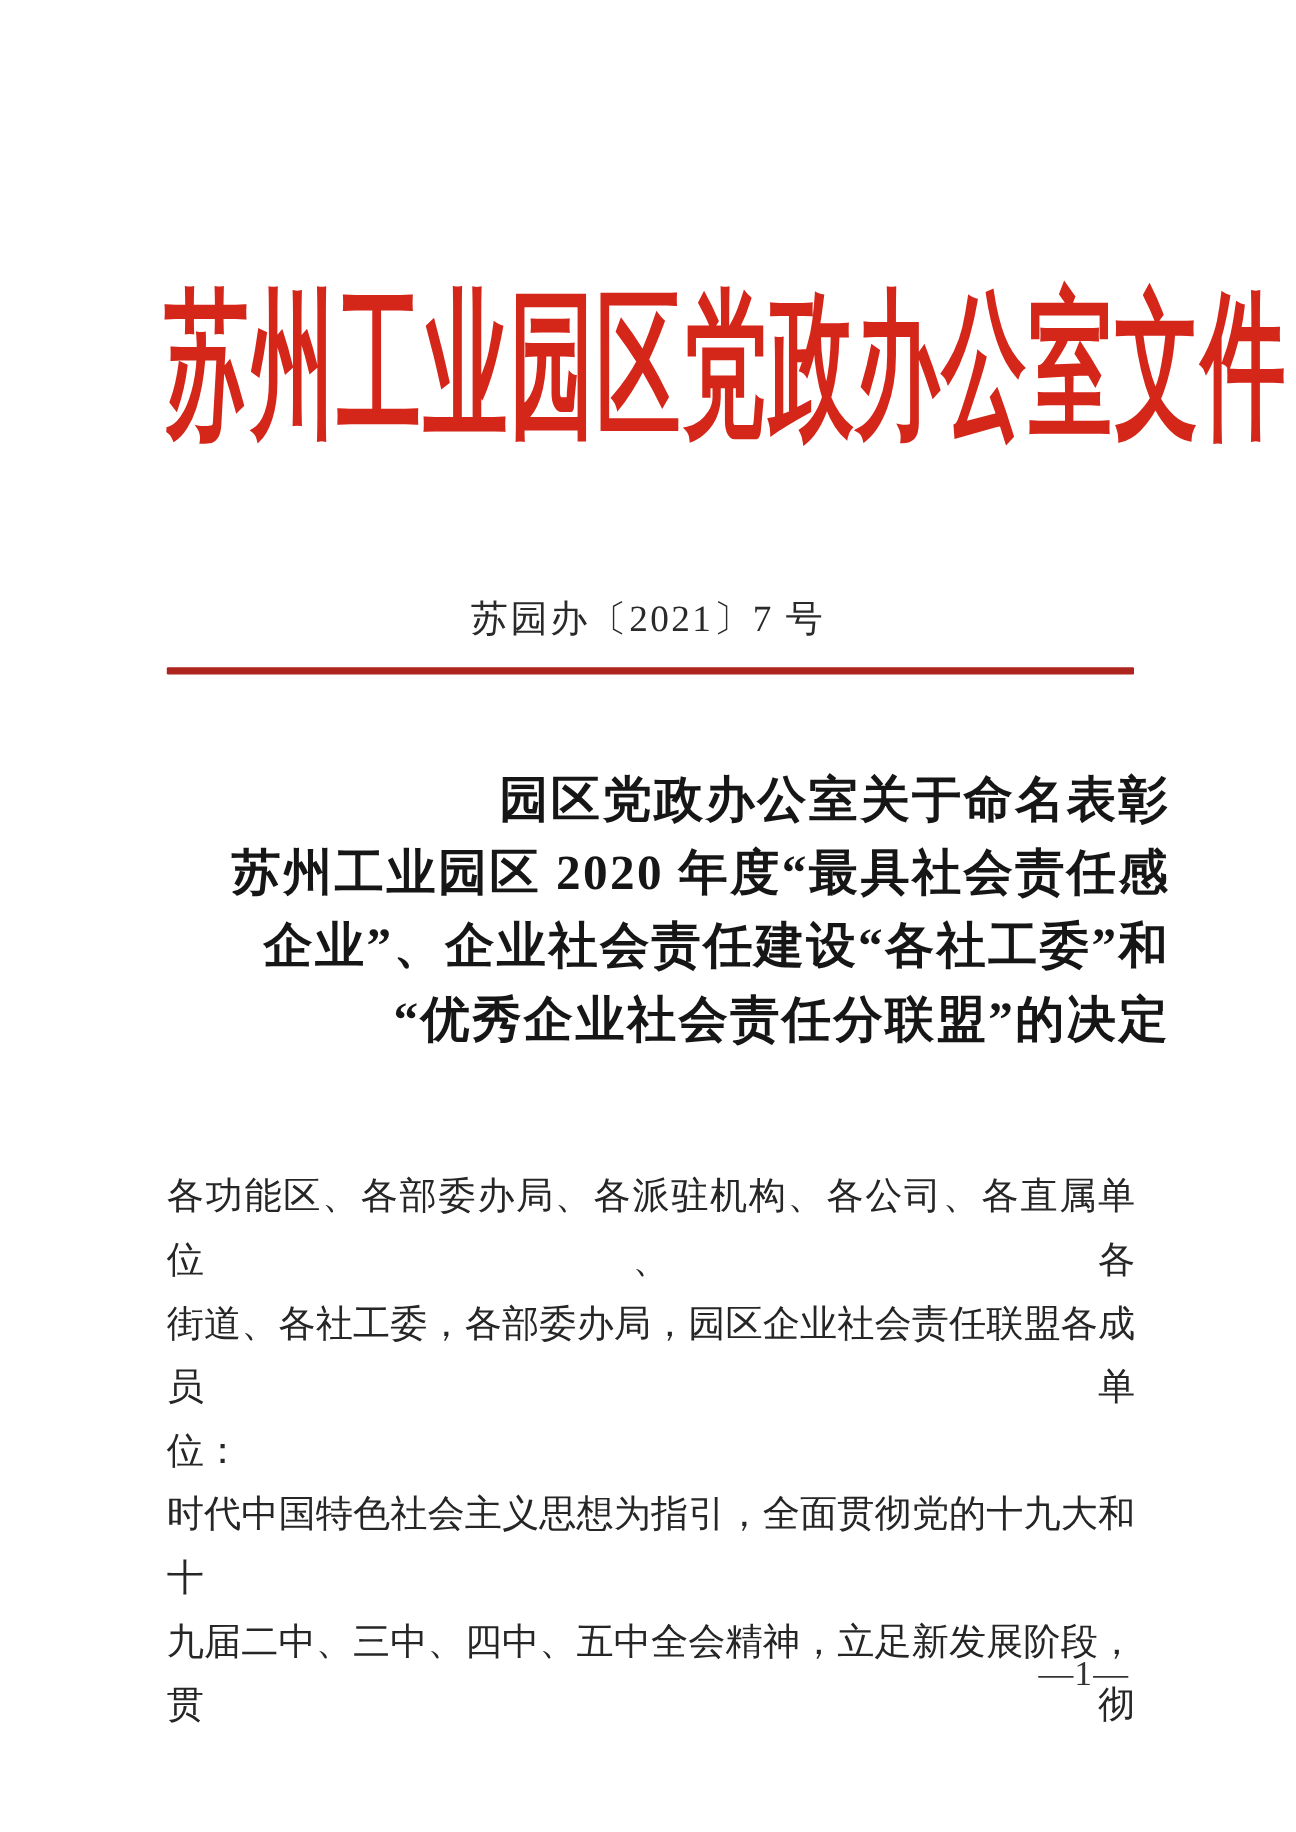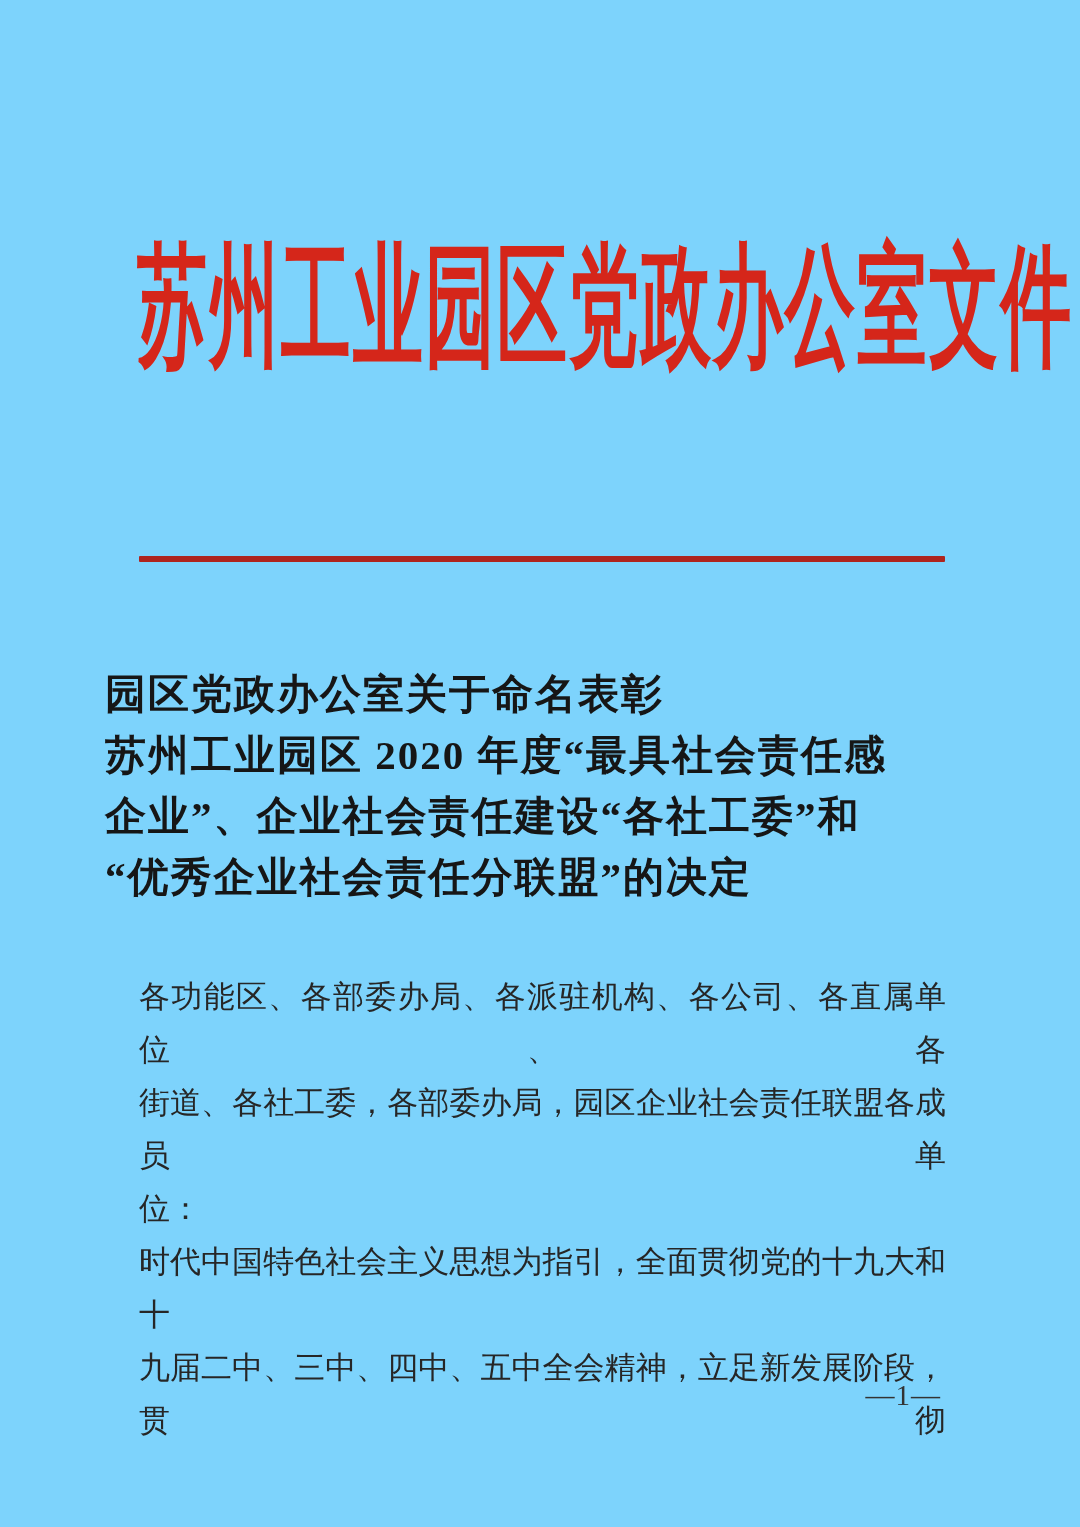--- a/index.html
+++ b/index.html
@@ -5,21 +5,21 @@
   html, body {
     margin: 0;
     padding: 0;
     background: #e9e9e9;
   }
   .page {
     position: relative;
     width: 1080px;
     height: 1527px;
     margin: 0 auto;
-    background: #7dd3fc;
+    background: #ffffff;
     overflow: hidden;
     font-family: "Liberation Serif", "DejaVu Serif", serif;
     color: #222222;
   }
   
   .letterhead {
     position: absolute;
     top: 238px;
     left: 137px;
     width: 806px;
@@ -51,24 +51,24 @@
     top: 556px;
     left: 139px;
     width: 806px;
     height: 6px;
     background: #ae241e;
     border-radius: 1px;
   }
   
   .doc-title {
     position: absolute;
-    top: 664px;
+    top: 636px;
     left: 105px;
     width: 870px;
-    text-align: left;
+    text-align: right;
     font-size: 41px;
     font-weight: 700;
     line-height: 61px;
     letter-spacing: 2px;
     color: #161616;
   }
   
   .body-text {
     position: absolute;
     top: 970px;
@@ -102,20 +102,21 @@
     color: #333333;
   }
 </style>
 </head>
 <body>
 
 <div class="page">
 
   <div class="letterhead">苏州工业园区党政办公室文件</div>
 
+  <div class="doc-number">苏园办〔2021〕7 号</div>
 
   <div class="red-rule"></div>
 
   <div class="doc-title">
     <div class="title-line">园区党政办公室关于命名表彰</div>
     <div class="title-line">苏州工业园区 2020 年度“最具社会责任感</div>
     <div class="title-line">企业”、企业社会责任建设“各社工委”和</div>
     <div class="title-line">“优秀企业社会责任分联盟”的决定</div>
   </div>
 

